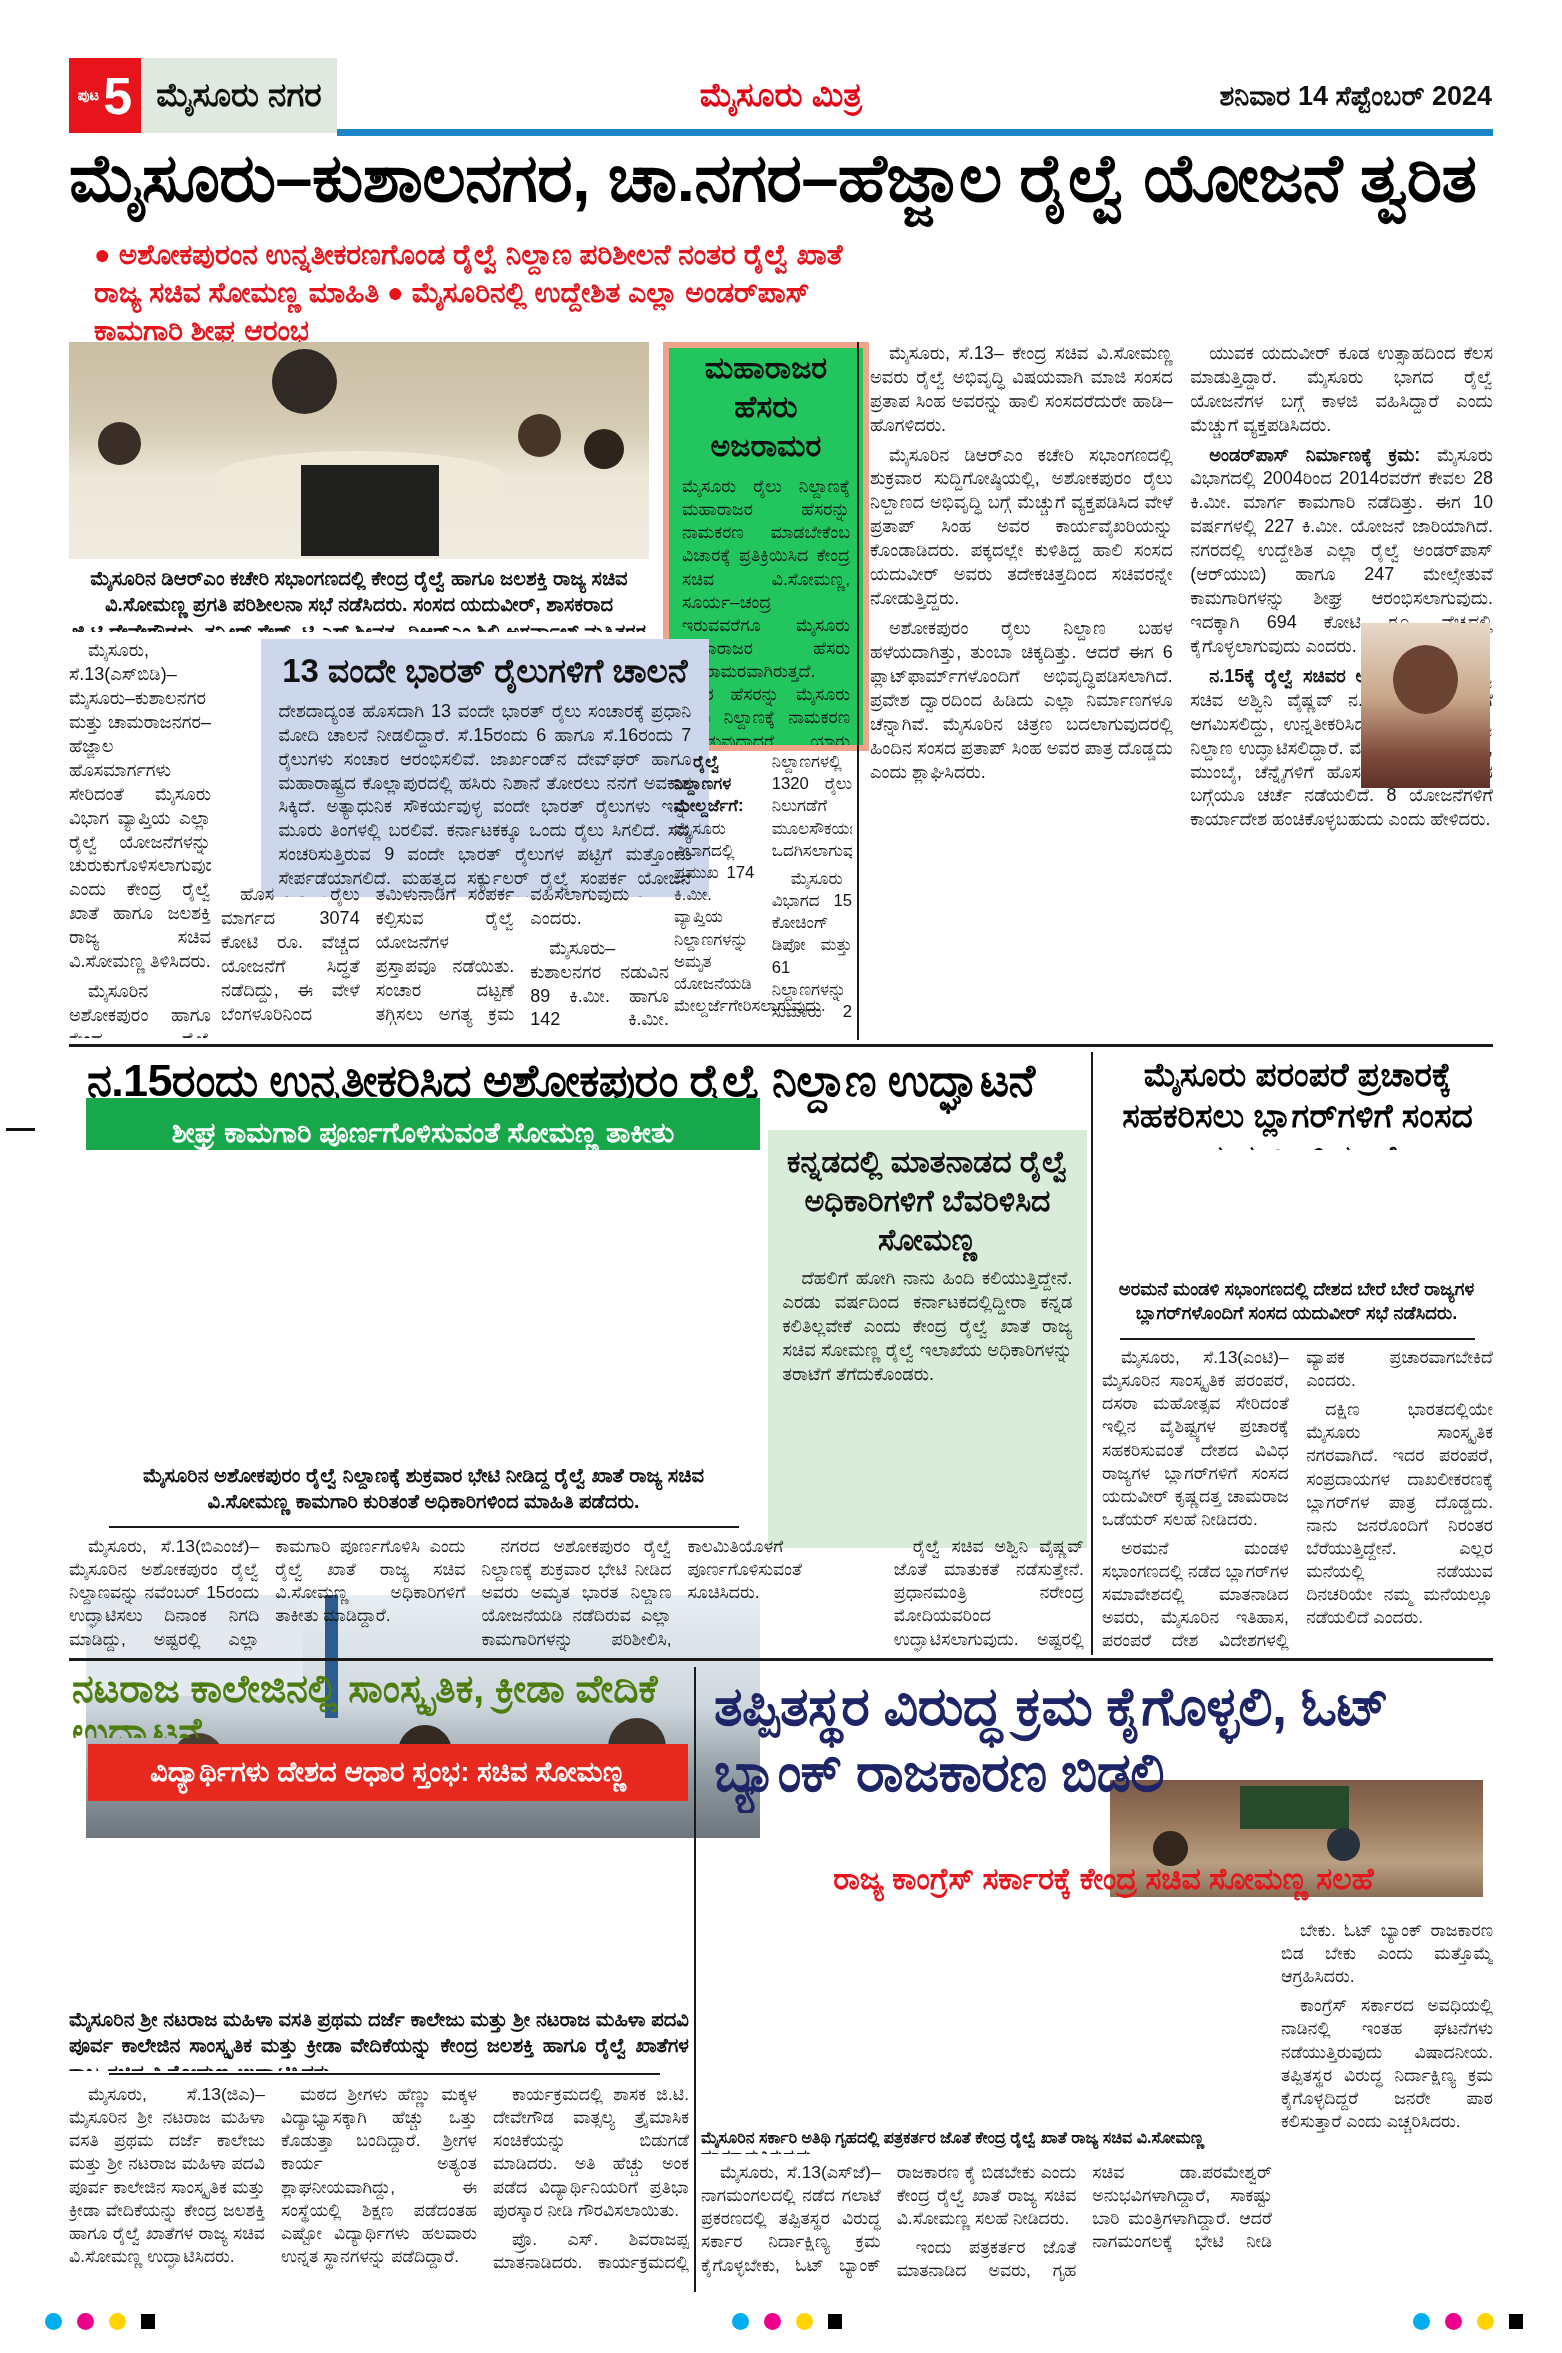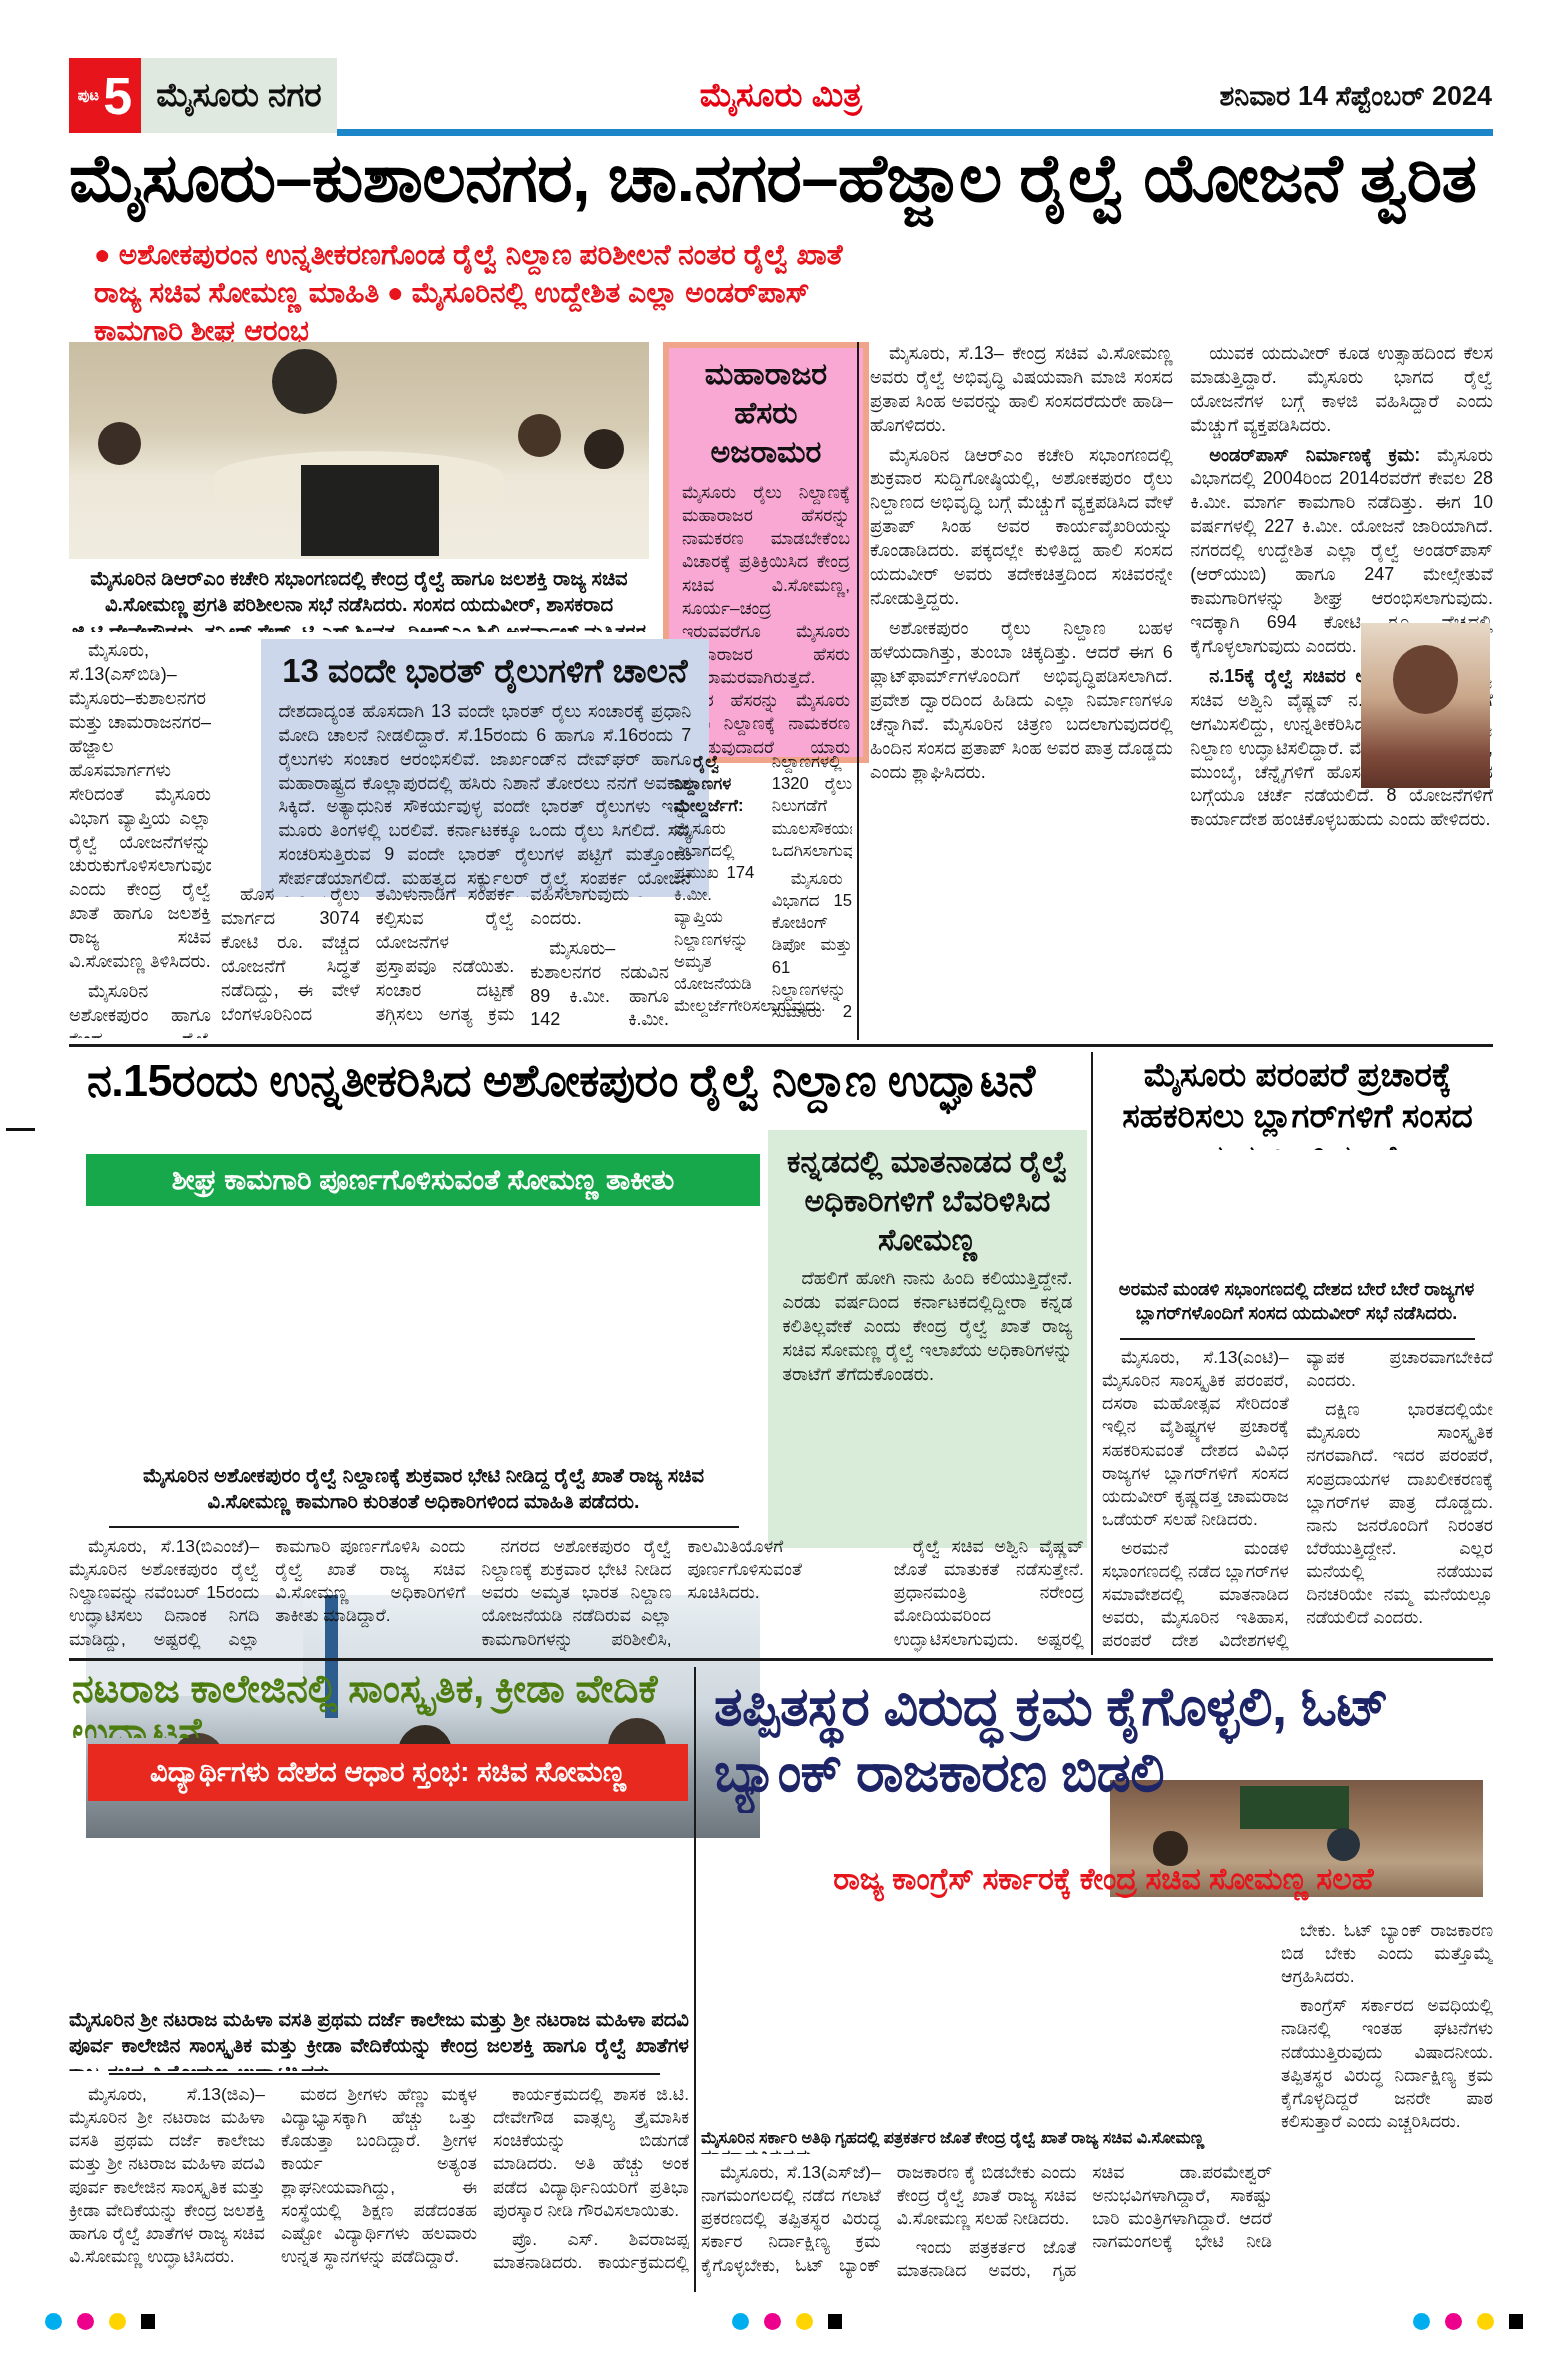--- a/index.html
+++ b/index.html
@@ -27,21 +27,21 @@
   .h3{font-size:33px;font-weight:bold;text-align:center;line-height:1.25;color:#000;}
   .h4{font-size:39px;font-weight:bold;color:#4d7c0f;line-height:1.1;}
   .h5{font-size:54px;font-weight:bold;color:#1d2566;line-height:1.22;letter-spacing:-0.7px;}
   .kicker-green{background:#17a84b;color:#fff;display:flex;align-items:center;justify-content:center;
                 font-size:27.5px;font-weight:bold;}
   .kicker-red{background:#e8291f;color:#fff;display:flex;align-items:center;justify-content:center;
               font-size:27.5px;font-weight:bold;}
   .kicker-redtext{color:#e8141c;font-size:30px;font-weight:bold;text-align:center;}
 
   
-  .yellowbox{background:#f9a8d4;border:6.5px solid #f0a58b;padding:6px 13px;}
+  .yellowbox{background:#22c55e;border:6.5px solid #f0a58b;padding:0 13px;}
   .yellowbox .ttl{font-size:30px;font-weight:bold;text-align:center;line-height:1.3;margin-bottom:10px;}
   .bluebox{background:#ccd7ec;padding:13px 17.4px;}
   .bluebox .ttl{font-size:33px;font-weight:bold;text-align:center;margin-bottom:8.7px;}
   .greenbox{background:#d9ecd9;padding:11.6px 14.5px;}
   .greenbox .ttl{font-size:30px;font-weight:bold;text-align:center;line-height:1.3;margin-bottom:8.7px;}
 
   
   .body-txt{font-size:18px;line-height:1.33;text-align:justify;color:#141414;}
   .body-txt p{margin:0 0 5.8px;text-indent:19px;}
   .body-txt b{font-weight:bold;}
@@ -140,21 +140,21 @@
     <p>ಮೈಸೂರು ವಿಭಾಗದ 15 ಕೋಚಿಂಗ್ ಡಿಪೋ ಮತ್ತು 61 ನಿಲ್ದಾಣಗಳನ್ನು ಸುಮಾರು 2 ಸಾವಿರ ಕೋಟಿ ರೂ. ವೆಚ್ಚದಲ್ಲಿ 2025ರೊಳಗೆ ಅಭಿವೃದ್ಧಿಪಡಿಸಲು ಕ್ರಮ ವಹಿಸಲಾಗುವುದು ಎಂದು ತಿಳಿಸಿದರು.</p>
 
   </div>
 
   <div class="abs" style="left:5.8px;top:1128px;width:29px;height:2.9px;background:#111;"></div>
 
   <div class="abs hrule" style="left:69px;top:1044px;width:1424px;"></div>
 
   <div class="abs h2 clip" style="left:87px;top:1057px;width:1000px;height:86px;">ನ.15ರಂದು ಉನ್ನತೀಕರಿಸಿದ ಅಶೋಕಪುರಂ ರೈಲ್ವೆ ನಿಲ್ದಾಣ ಉದ್ಘಾಟನೆ</div>
 
-  <div class="abs kicker-green clip" style="left:86px;top:1154px;width:674px;height:52px;">
+  <div class="abs kicker-green clip" style="left:86px;top:1098px;width:674px;height:52px;align-items:flex-end;">
     <span>ಶೀಘ್ರ ಕಾಮಗಾರಿ ಪೂರ್ಣಗೊಳಿಸುವಂತೆ ಸೋಮಣ್ಣ ತಾಕೀತು</span>
   </div>
 
   <div class="abs photo ph-station clip" style="left:86px;top:1213px;width:674px;height:243px;">
     <div class="rect" style="left:0;top:0;width:217px;height:101px;background:#e3e9ee;"></div>
     <div class="rect" style="left:239px;top:-7.2px;width:13px;height:130px;background:#2d5d8f;"></div>
     <div class="blob" style="left:87px;top:138px;width:51px;height:51px;background:#4b3d31;"></div>
     <div class="blob" style="left:312px;top:130px;width:54px;height:54px;background:#332a22;"></div>
     <div class="blob" style="left:522px;top:123px;width:58px;height:58px;background:#3e332a;"></div>
   </div>

